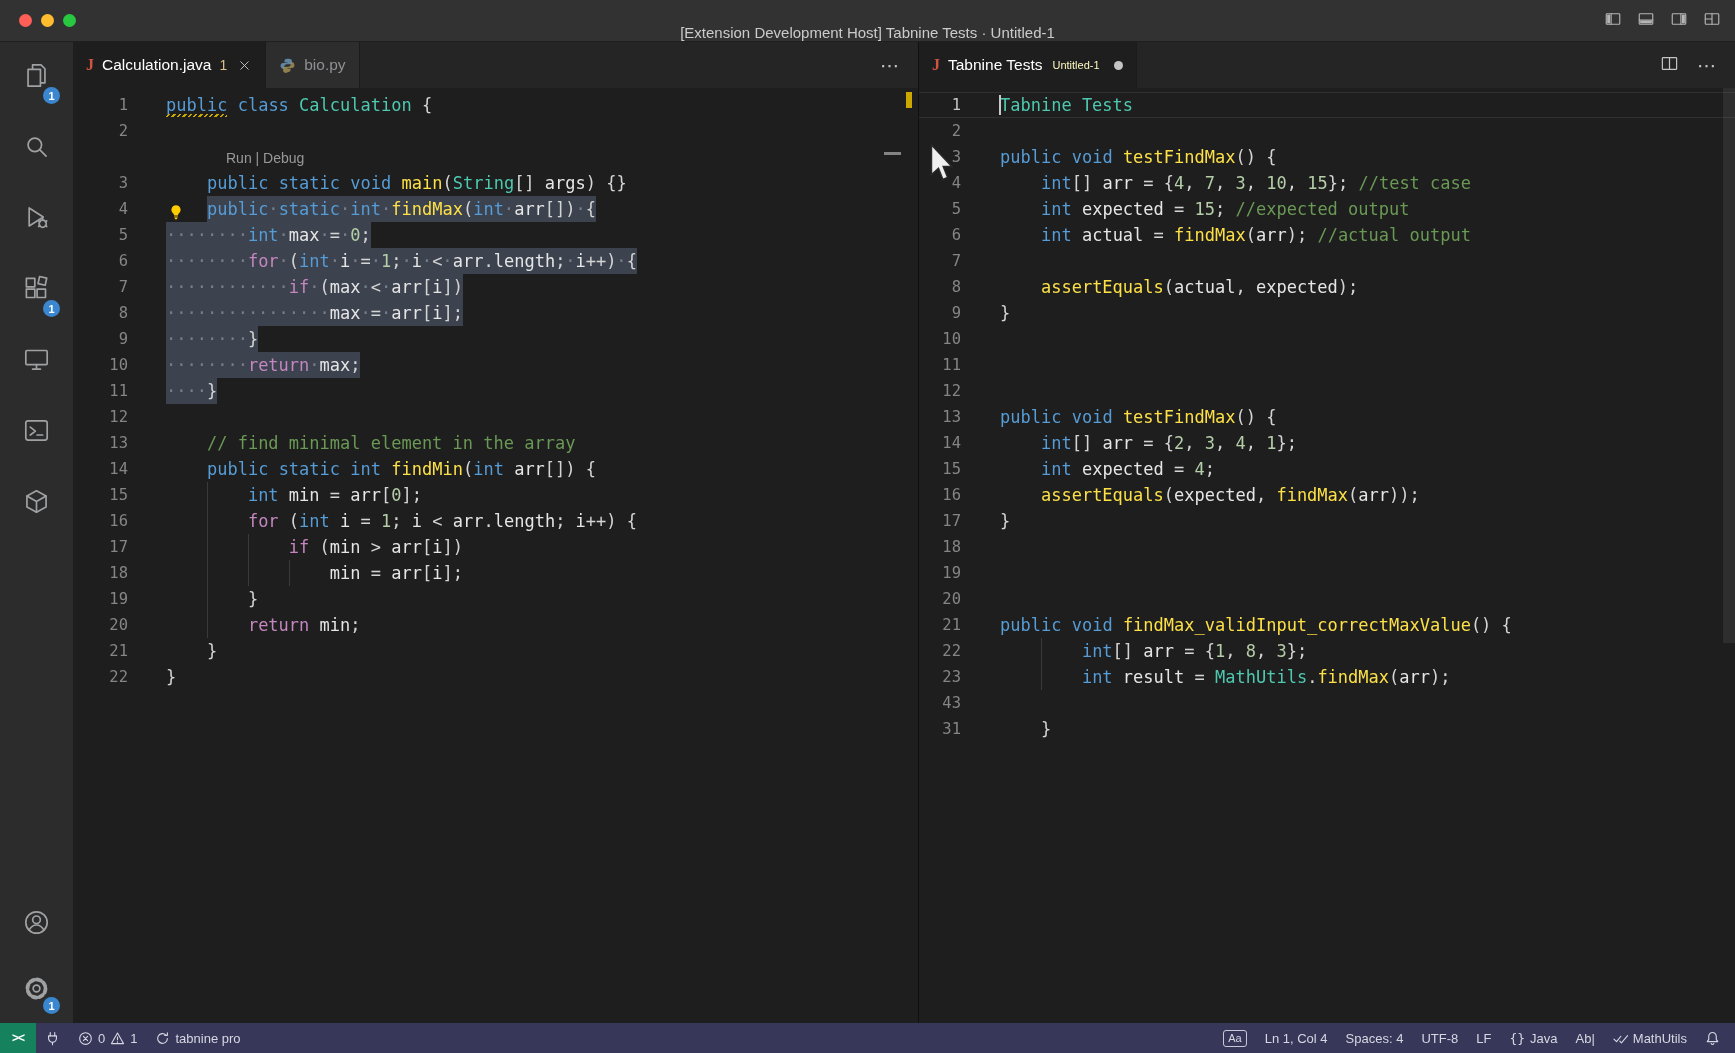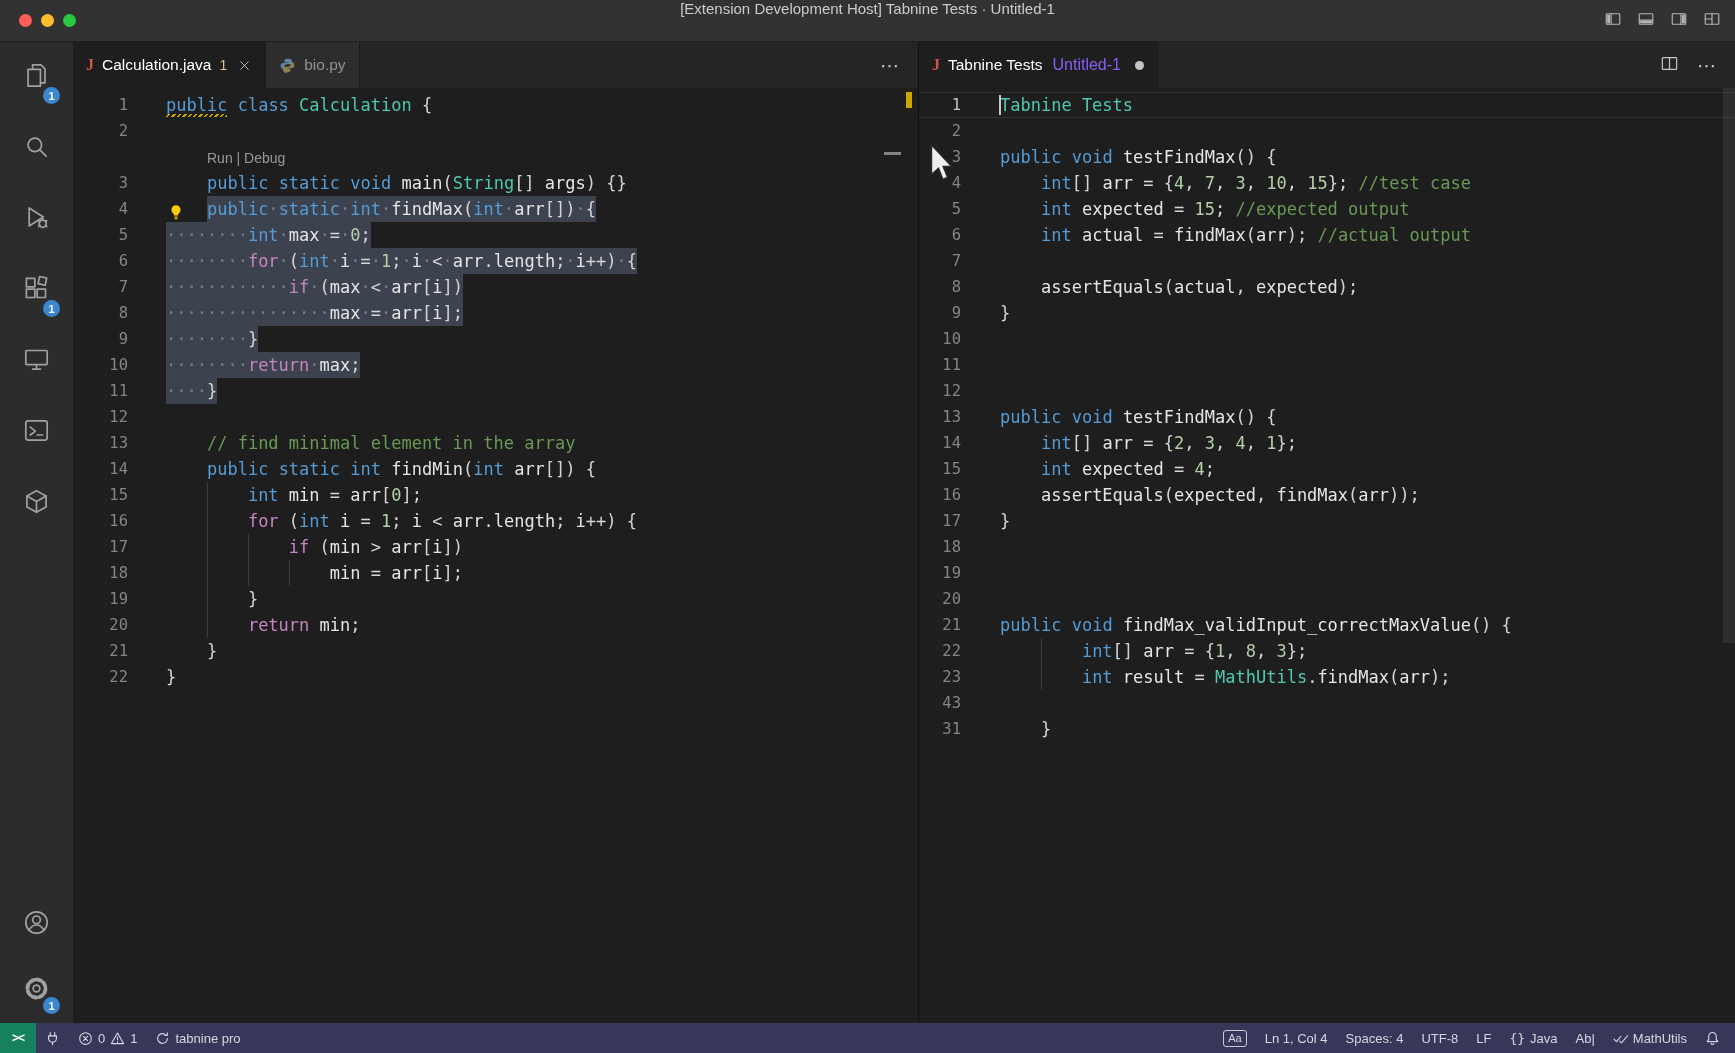--- a/index.html
+++ b/index.html
@@ -1,20 +1,20 @@
 <!DOCTYPE html>
 <html style="--status-bg: #373759; --remote-chip: #16825d; --badge: #3a86cf; --selection: #3c434f; --warning: #cca700;"><head>
 <meta charset="utf-8">
 <style>
   *{margin:0;padding:0;box-sizing:border-box}
   html,body{width:1735px;height:1053px;overflow:hidden;background:#1e1e1e;font-family:"Liberation Sans",sans-serif;-webkit-font-smoothing:antialiased}
   #app{position:relative;width:1735px;height:1053px;overflow:hidden}
 
   
-  #titlebar{height:42px;background:#323233;display:flex;align-items:flex-start;position:relative;border-bottom:1px solid #1f1f1f}
+  #titlebar{height:42px;background:#323233;display:flex;align-items:flex-end;position:relative;border-bottom:1px solid #1f1f1f}
   .traffic{position:absolute;left:19px;top:0;height:100%;display:flex;align-items:center;gap:9px}
   .tl{width:13px;height:13px;border-radius:50%;display:inline-block}
   .tl.close{background:#ff5f57}.tl.min{background:#febc2e}.tl.zoom{background:#28c840}
   #window-title{flex:1;text-align:center;font-size:15px;color:#cbcbcb;font-weight:500}
   .tb-actions{position:absolute;right:14px;top:0;height:100%;display:flex;align-items:center;gap:15px;color:#b5b5b5}
   .tb-actions .icon svg{width:18px;height:18px}
 
   
   #main{display:flex;height:981px}
   #activitybar{width:73px;background:#2c2c2d;display:flex;flex-direction:column;align-items:stretch;position:relative;flex:none}
@@ -29,34 +29,34 @@
   #group-right{flex:1}
 
   .tab-bar{height:46px;background:#252526;display:flex;align-items:stretch;position:relative}
   .tabs{display:flex;align-items:stretch}
   .tab{display:flex;align-items:center;padding:0 13px;gap:8px;background:#2d2d2e;border-right:1px solid #1b1b1c;font-size:15.5px;color:#8f9092;cursor:pointer;white-space:nowrap}
   .tab.active{background:#1e1e1e;color:#fff}
   .java-glyph{color:#cf5542;font-weight:700;font-size:16px;font-family:"Liberation Serif",serif}
   .tab .ticon{display:flex;align-items:center}
   .tab .ticon svg{width:17px;height:17px}
   .tab-badge{color:#e2c08d;font-size:14px}
-  .tab-desc{font-size:16px;color:#8b5cf6;margin-left:2px}
+  .tab-desc{font-size:11px;color:#fef9c3;margin-left:2px}
   .dirty-dot{width:9px;height:9px;border-radius:50%;background:#c4c4c4;margin-left:6px}
   .tab-close{display:flex;align-items:center;color:#c5c5c5;margin-left:2px}
   .tab-close svg{width:15px;height:15px}
   .tab-actions{margin-left:auto;display:flex;align-items:center;gap:18px;padding-right:18px;color:#c5c5c5}
   .tab-actions .icon svg{width:19px;height:19px}
   .more-glyph{font-size:19px;letter-spacing:1px;color:#c5c5c5}
 
   
   .editor{position:absolute;top:46px;left:0;right:0;bottom:0;padding-top:4px;font-family:"DejaVu Sans Mono",monospace;font-size:17px;line-height:26px;overflow:hidden;cursor:text}
   .code-line{position:relative;height:26px;white-space:pre}
   .ln{position:absolute;left:0;top:0;text-align:right;color:#858585;font-size:15.5px;line-height:26px}
   .lc{position:relative;display:inline-block;height:26px;vertical-align:top}
-  .tk-k{color:#569cd6}.tk-c{color:#c586c0}.tk-t{color:#4ec9b0}.tk-f{color:#e5e5e5}
+  .tk-k{color:#569cd6}.tk-c{color:#c586c0}.tk-t{color:#4ec9b0}.tk-f{color:#fde047}
   .tk-v{color:#e5e5e5}.tk-n{color:#b5cea8}.tk-m{color:#6a9955}.tk-p{color:#d4d4d4}
   .selbg{position:absolute;top:0;height:26px;background:var(--selection,#3c434f);z-index:0}
   .toks{position:relative;z-index:1}
   .dots{position:absolute;left:0;top:0;z-index:2;color:rgba(212,222,235,.38);pointer-events:none}
   .guide{position:absolute;top:0;height:26px;width:1px;background:#3a3a3a;z-index:0}
   .cursor-caret{position:absolute;top:3px;width:2px;height:20px;background:#c8c8c8;z-index:4}
   .cur-line{box-shadow:inset 0 1px 0 #303030,inset 0 -1px 0 #303030}
   .lens-text{color:#999999;font-family:"Liberation Sans",sans-serif;font-size:14px;cursor:pointer}
   .bulb{position:absolute;left:2px;top:5px;z-index:4}
   .bulb svg{width:16px;height:16px}
@@ -203,21 +203,21 @@
               <span class="tab-label">bio.py</span>
             </div>
           </div>
         <div class="tab-actions" id="actions-left">
             <span class="more-glyph">⋯</span>
           </div>
       </div>
       <div class="editor" id="editor-left">
           <div class="code-line" style="padding-left: 93px;"><span class="ln" style="width: 55px;">1</span><span class="lc"><span class="toks"><span class="tk-k">public</span><span class="tk-p"> </span><span class="tk-k">class</span><span class="tk-p"> </span><span class="tk-t">Calculation</span><span class="tk-p"> {</span></span><span class="squig" style="left: 0ch; width: 6ch;"></span></span></div>
           <div class="code-line" style="padding-left: 93px;"><span class="ln" style="width: 55px;">2</span><span class="lc"><span class="toks"></span></span></div>
-          <div class="code-line" style="padding-left: 93px;"><span class="ln" style="width: 55px;"></span><span class="lc"><span class="lens-text" style="margin-left: 41px;">Run | Debug</span></span></div>
+          <div class="code-line" style="padding-left: 93px;"><span class="ln" style="width: 55px;"></span><span class="lc"><span class="lens-text" style="margin-left: 60px;">Run | Debug</span></span></div>
           <div class="code-line" style="padding-left: 93px;"><span class="ln" style="width: 55px;">3</span><span class="lc"><span class="toks">    <span class="tk-k">public</span><span class="tk-p"> </span><span class="tk-k">static</span><span class="tk-p"> </span><span class="tk-k">void</span><span class="tk-p"> </span><span class="tk-f">main</span><span class="tk-p">(</span><span class="tk-t">String</span><span class="tk-p">[] </span><span class="tk-v">args</span><span class="tk-p">) {}</span></span></span></div>
           <div class="code-line" style="padding-left: 93px;"><span class="ln" style="width: 55px;">4</span><span class="lc"><span class="selbg" style="left: 4ch; width: 38ch;"></span><span class="toks">    <span class="tk-k">public</span><span class="tk-p"> </span><span class="tk-k">static</span><span class="tk-p"> </span><span class="tk-k">int</span><span class="tk-p"> </span><span class="tk-f">findMax</span><span class="tk-p">(</span><span class="tk-k">int</span><span class="tk-p"> </span><span class="tk-v">arr</span><span class="tk-p">[]) {</span></span><span class="dots">&nbsp;&nbsp;&nbsp;&nbsp;&nbsp;&nbsp;&nbsp;&nbsp;&nbsp;&nbsp;·&nbsp;&nbsp;&nbsp;&nbsp;&nbsp;&nbsp;·&nbsp;&nbsp;&nbsp;·&nbsp;&nbsp;&nbsp;&nbsp;&nbsp;&nbsp;&nbsp;&nbsp;&nbsp;&nbsp;&nbsp;·&nbsp;&nbsp;&nbsp;&nbsp;&nbsp;&nbsp;·&nbsp;</span><span class="bulb"><svg viewBox="0 0 16 16">
                   <path fill="#ffcc00" d="M8 1.2a4.6 4.6 0 0 1 2.8 8.2c-.5.4-.8 1-.8 1.6v.4H6v-.4c0-.6-.3-1.2-.8-1.6A4.6 4.6 0 0 1 8 1.2z"></path>
                   <path stroke="#ffcc00" stroke-width="1.2" fill="none" d="M6.2 13h3.6M6.8 14.7h2.4"></path>
                 </svg></span></span></div>
           <div class="code-line" style="padding-left: 93px;"><span class="ln" style="width: 55px;">5</span><span class="lc"><span class="guide" style="left: 4ch;"></span><span class="selbg" style="left: 0ch; width: 20ch;"></span><span class="toks">        <span class="tk-k">int</span><span class="tk-p"> </span><span class="tk-v">max</span><span class="tk-p"> = </span><span class="tk-n">0</span><span class="tk-p">;</span></span><span class="dots">········&nbsp;&nbsp;&nbsp;·&nbsp;&nbsp;&nbsp;·&nbsp;·&nbsp;&nbsp;</span></span></div>
           <div class="code-line" style="padding-left: 93px;"><span class="ln" style="width: 55px;">6</span><span class="lc"><span class="guide" style="left: 4ch;"></span><span class="selbg" style="left: 0ch; width: 46ch;"></span><span class="toks">        <span class="tk-c">for</span><span class="tk-p"> (</span><span class="tk-k">int</span><span class="tk-p"> </span><span class="tk-v">i</span><span class="tk-p"> = </span><span class="tk-n">1</span><span class="tk-p">; </span><span class="tk-v">i</span><span class="tk-p"> &lt; </span><span class="tk-v">arr</span><span class="tk-p">.</span><span class="tk-v">length</span><span class="tk-p">; </span><span class="tk-v">i</span><span class="tk-p">++) {</span></span><span class="dots">········&nbsp;&nbsp;&nbsp;·&nbsp;&nbsp;&nbsp;&nbsp;·&nbsp;·&nbsp;·&nbsp;&nbsp;·&nbsp;·&nbsp;·&nbsp;&nbsp;&nbsp;&nbsp;&nbsp;&nbsp;&nbsp;&nbsp;&nbsp;&nbsp;&nbsp;·&nbsp;&nbsp;&nbsp;&nbsp;·&nbsp;</span></span></div>
           <div class="code-line" style="padding-left: 93px;"><span class="ln" style="width: 55px;">7</span><span class="lc"><span class="guide" style="left: 4ch;"></span><span class="guide" style="left: 8ch;"></span><span class="selbg" style="left: 0ch; width: 29ch;"></span><span class="toks">            <span class="tk-c">if</span><span class="tk-p"> (</span><span class="tk-v">max</span><span class="tk-p"> &lt; </span><span class="tk-v">arr</span><span class="tk-p">[</span><span class="tk-v">i</span><span class="tk-p">])</span></span><span class="dots">············&nbsp;&nbsp;·&nbsp;&nbsp;&nbsp;&nbsp;·&nbsp;·&nbsp;&nbsp;&nbsp;&nbsp;&nbsp;&nbsp;&nbsp;</span></span></div>
           <div class="code-line" style="padding-left: 93px;"><span class="ln" style="width: 55px;">8</span><span class="lc"><span class="guide" style="left: 4ch;"></span><span class="guide" style="left: 8ch;"></span><span class="guide" style="left: 12ch;"></span><span class="selbg" style="left: 0ch; width: 29ch;"></span><span class="toks">                <span class="tk-v">max</span><span class="tk-p"> = </span><span class="tk-v">arr</span><span class="tk-p">[</span><span class="tk-v">i</span><span class="tk-p">];</span></span><span class="dots">················&nbsp;&nbsp;&nbsp;·&nbsp;·&nbsp;&nbsp;&nbsp;&nbsp;&nbsp;&nbsp;&nbsp;</span></span></div>
           <div class="code-line" style="padding-left: 93px;"><span class="ln" style="width: 55px;">9</span><span class="lc"><span class="guide" style="left: 4ch;"></span><span class="selbg" style="left: 0ch; width: 9ch;"></span><span class="toks">        <span class="tk-p">}</span></span><span class="dots">········&nbsp;</span></span></div>

